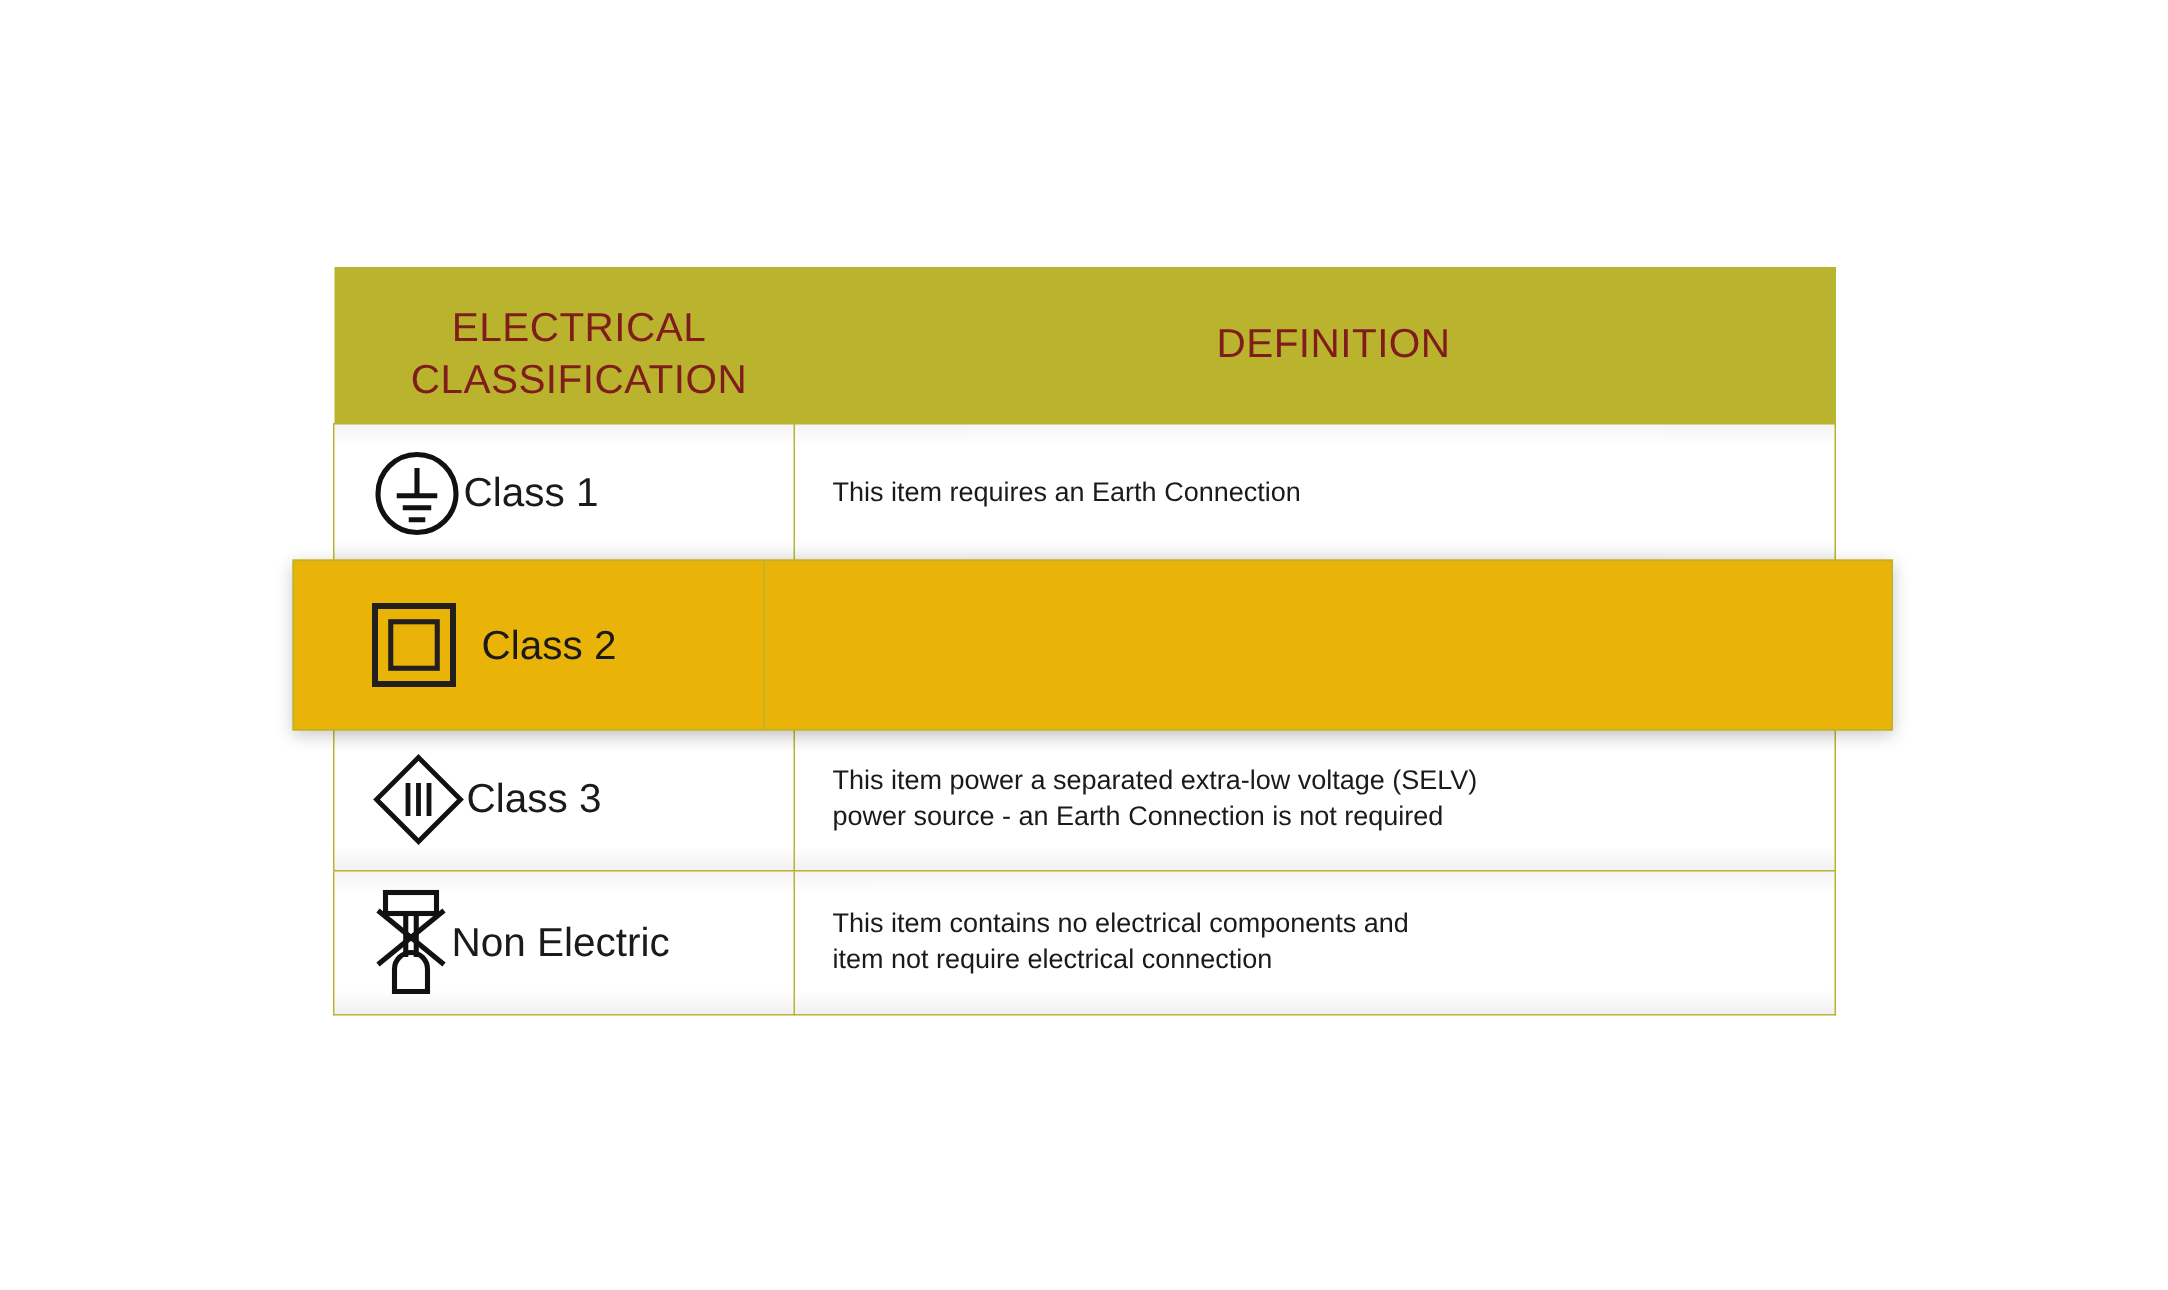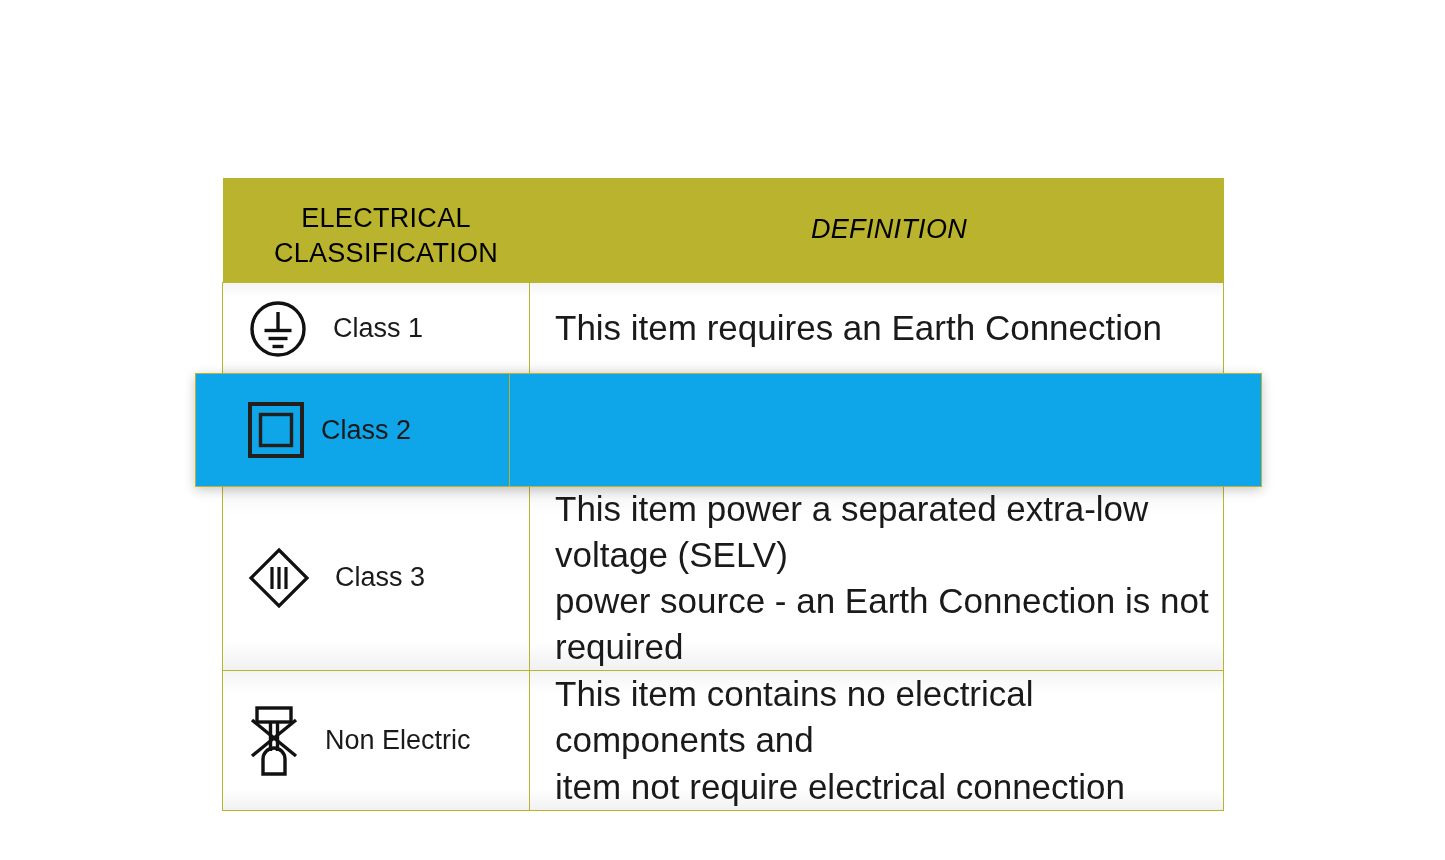--- a/index.html
+++ b/index.html
@@ -31,79 +31,79 @@
     border-collapse: collapse;
     table-layout: fixed;
     width: 100%;
     height: 100%;
   }
 
   
   .hdr-row { height: 104px; }
   .hdr-cell {
     background: #BAB32E;
-    color: #000000;
+    color: #7f1d1d;
     font-size: 27px;
     font-weight: 400;
     letter-spacing: 0.3px;
     line-height: 1.28;
     vertical-align: middle;
     border: none;
     padding: 0;
   }
   .hdr-cell.c1 { width: 287px; padding: 0 0 0 20px; vertical-align: top; padding-top: 23px; }
-  .hdr-cell.c2 { padding-left: 25px; vertical-align: middle; font-style: italic; }
+  .hdr-cell.c2 { padding-left: 25px; vertical-align: middle; }
   .hdr-title-line { display: block; }
 
   
   .body-row td {
     border: 1px solid #BAB32E;
     padding: 0;
     background-image: linear-gradient(to bottom, #f4f4f4 0%, #ffffff 16%, #ffffff 84%, #f1f1f1 100%);
   }
   .body-row td.cls-cell {
     width: 287px;
     vertical-align: middle;
   }
   .body-row td.def-cell {
     vertical-align: middle;
     padding-left: 25px;
   }
 
   .cls-inner {
     display: flex;
     align-items: center;
-    gap: 24px;
+    gap: 0;
     padding-left: 24px;
   }
   .cls-label {
     font-size: 27px;
     color: #1a1a1a;
     white-space: nowrap;
   }
   .def-text {
-    font-size: 35px;
+    font-size: 18px;
     color: #1a1a1a;
     line-height: 1.32;
   }
   .def-text .ln { display: block; }
 
   .r1 { height: 93px; }
   .r2 { height: 110px; }
   .r3 { height: 95px; padding-left: 10px; }
   .r4 { height: 96px; padding-left: 16px; }
 
   
   #highlight-row {
     position: absolute;
     left: 195px;
     top: 373px;
     width: 1067px;
     height: 114px;
-    background: #0ea5e9;
+    background: #eab308;
     border: 1px solid #BAB32E;
     box-sizing: border-box;
     box-shadow: 0 3px 11px rgba(0,0,0,0.22);
     display: flex;
     align-items: center;
     z-index: 5;
   }
   #highlight-row .hl-class {
     width: 314px;
     height: 100%;

